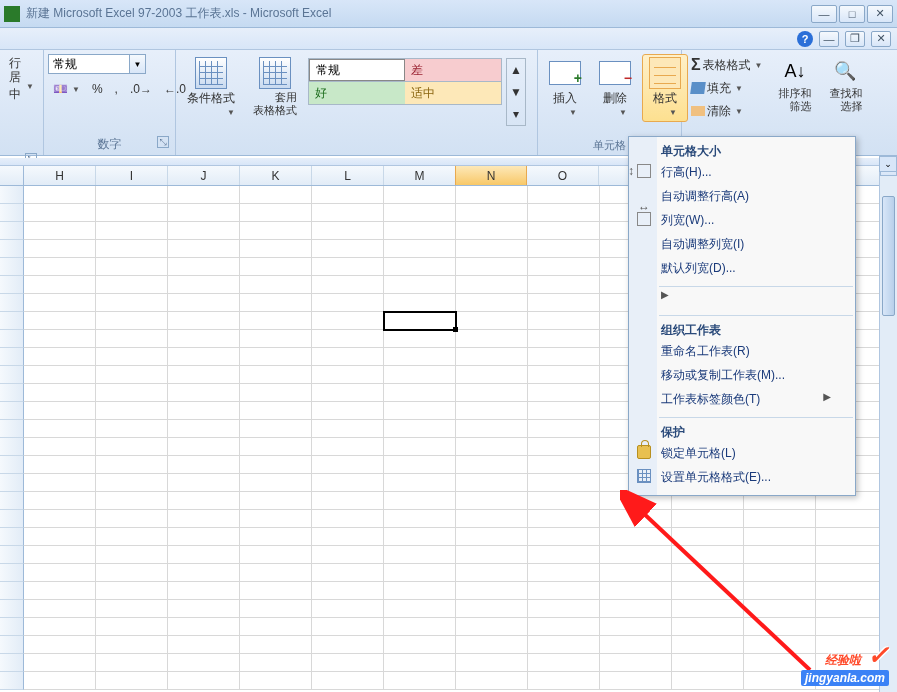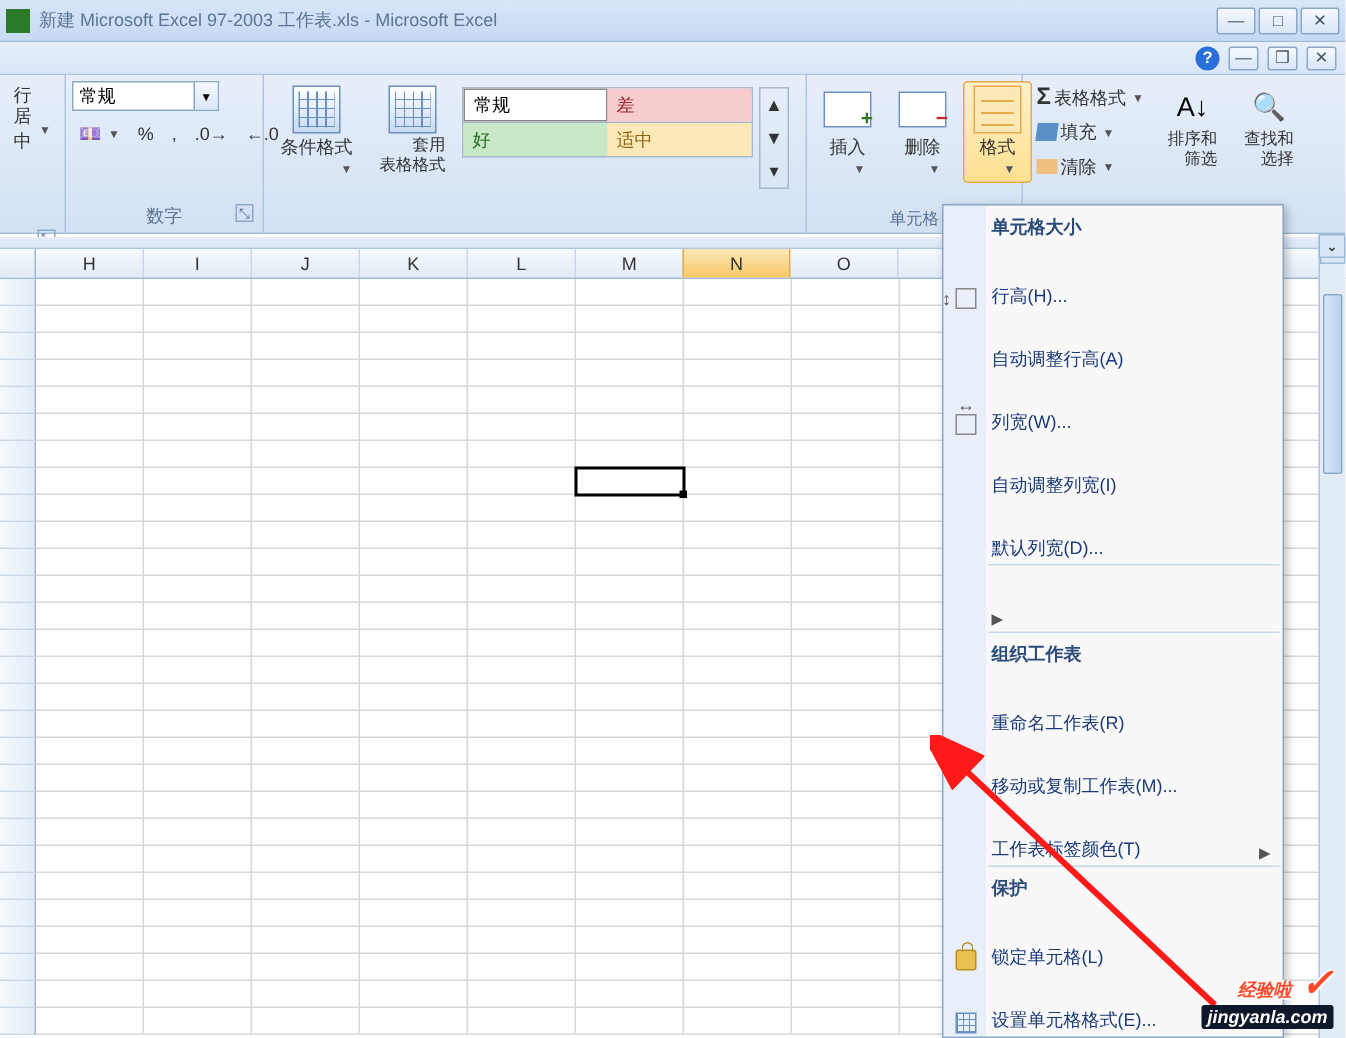--- a/index.html
+++ b/index.html
@@ -74,40 +74,40 @@
 .rows { position:relative; }
 .row { display:flex; height:18px; }
 .row-h { width:24px; border-right:1px solid #9db9d8; border-bottom:1px solid #c8d8e8; background:linear-gradient(90deg,#f5f9fd,#e2ecf7); }
 .cell { width:72px; border-right:1px solid #d8d8d8; border-bottom:1px solid #d8d8d8; }
 .cell.selected { outline:2px solid #000; outline-offset:-1px; position:relative; z-index:2; }
 .cell.selected::after { content:""; position:absolute; right:-3px; bottom:-3px; width:5px; height:5px; background:#000; }
 
 
 .dropdown { position:absolute; top:136px; left:628px; width:228px; background:linear-gradient(90deg,#e8eff8 0 28px,#f8f8f8 28px); border:1px solid #8aa8c8; box-shadow:2px 2px 6px rgba(0,0,0,.25); z-index:50; padding:2px 0; }
 .dd-header { font-weight:bold; color:#2a4a7a; padding:4px 8px 4px 32px; font-size:12px; }
-.dd-item { display:flex; align-items:flex-end; height:24px; padding:0 8px 0 6px; gap:8px; color:#1a3a7a;margin-top:18px; }
+.dd-item { display:flex; align-items:flex-start; height:24px; padding:0 24px 0 6px; gap:8px; color:#1a3a7a; }
 .dd-icon { width:18px; display:flex; justify-content:center; }
 .dd-label { flex:1; }
 .dd-sub { color:#555; font-size:10px; }
 .dd-sep { height:1px; background:#c8d8e8; margin:2px 2px 2px 30px; }
 
 
 .vscroll { position:absolute; top:158px; right:0; width:18px; bottom:0; background:#e2ecf7; border-left:1px solid #b0c6e0; }
 .vscroll .btn { height:18px; background:linear-gradient(#f5f9fd,#d8e6f8); border:1px solid #9db9d8; display:flex; align-items:center; justify-content:center; font-size:9px; color:#456; }
 .vscroll .thumb { position:absolute; top:38px; left:2px; right:2px; height:120px; background:linear-gradient(90deg,#d8e6f8,#b8d0ea); border:1px solid #8aa8c8; border-radius:2px; }
 .expand-row { position:absolute; right:0; top:156px; width:18px; height:16px; background:#d8e6f8; border:1px solid #9db9d8; display:flex; align-items:center; justify-content:center; font-size:9px; z-index:3; }
 
 
 .arrow-annot { position:absolute; z-index:100; pointer-events:none; }
 
 
 .watermark { position:absolute; right:8px; bottom:6px; z-index:110; text-align:right; }
 .wm1 { font-size:22px; font-weight:bold; color:#ff4a2a; font-style:italic; text-shadow:1px 1px 0 #fff,-1px -1px 0 #fff; }
 .wm1 .check { font-size:26px; }
-.wm2 { font-size:12px; font-weight:bold; color:#fff; background:#0f172a; padding:1px 4px; border-radius:2px; font-style:italic; margin-top:-4px; display:inline-block; }
+.wm2 { font-size:12px; font-weight:bold; color:#fff; background:#3b82f6; padding:1px 4px; border-radius:2px; font-style:italic; margin-top:-4px; display:inline-block; }
 </style>
 </head>
 <body>
 
 <div class="title-bar">
   <div class="excel-logo"></div>
   <div class="title-text">
     <span>新建 Microsoft Excel 97-2003 工作表.xls</span>
     <span> - </span>
     <span>Microsoft Excel</span>

